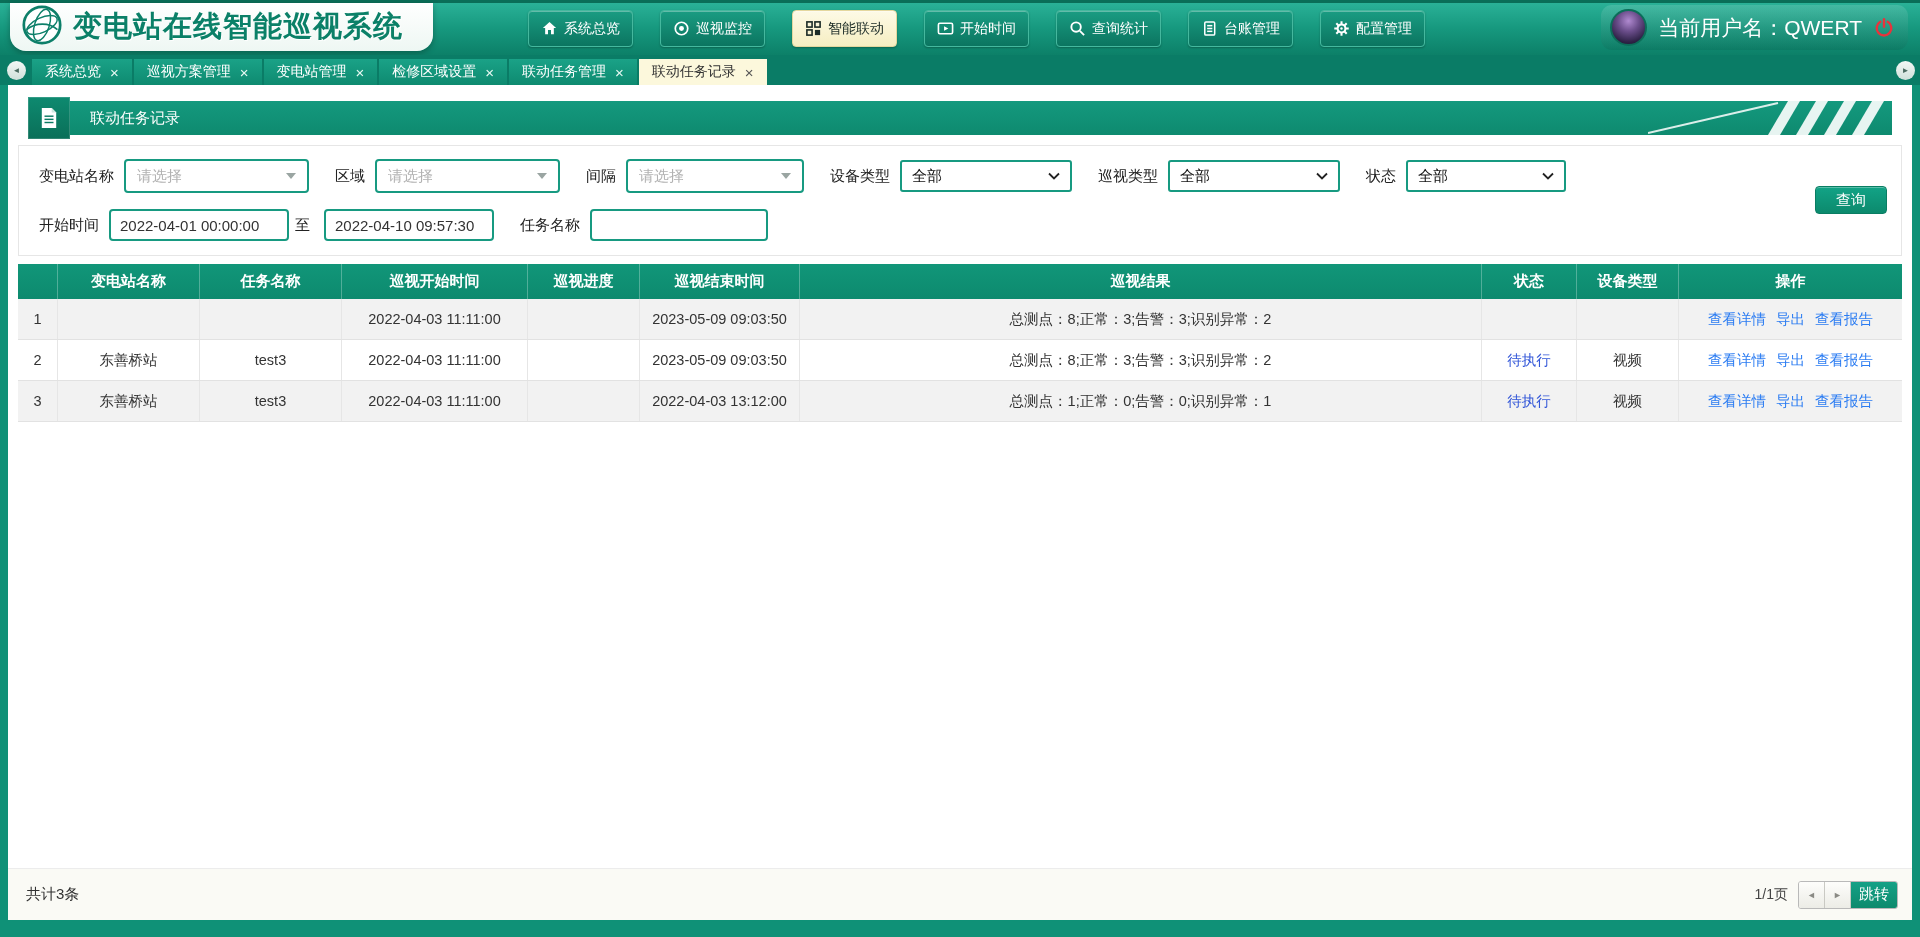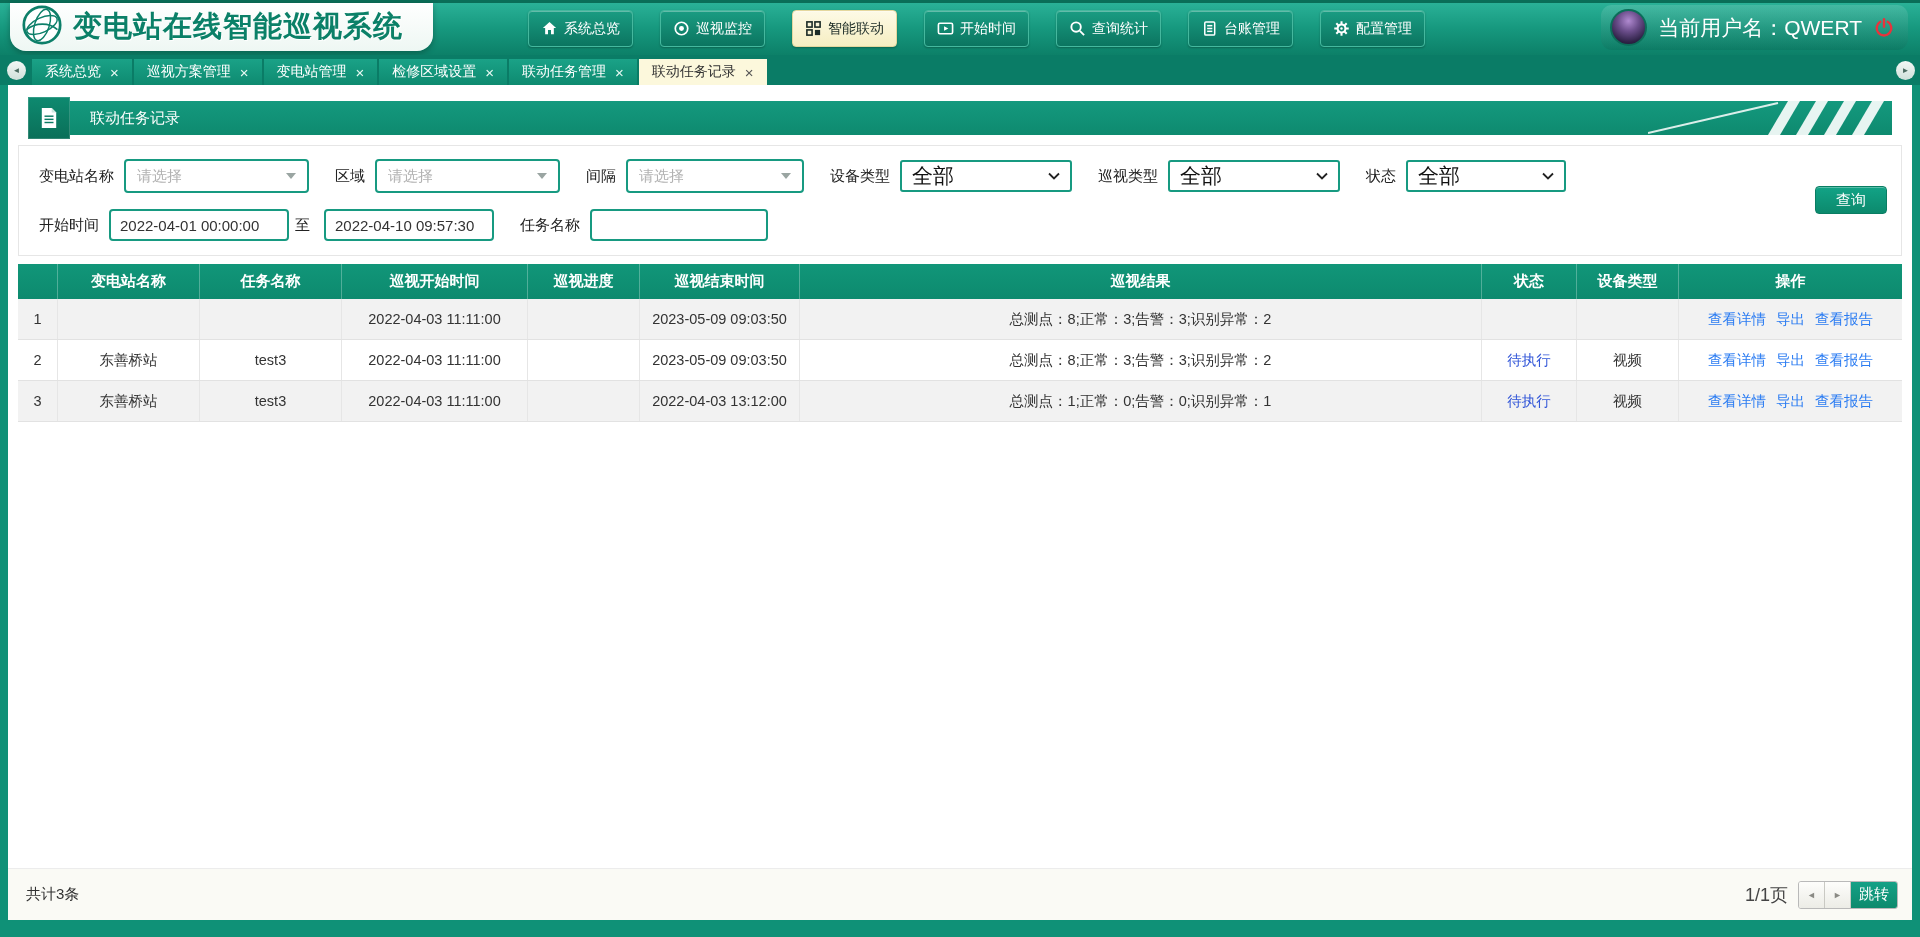--- a/index.html
+++ b/index.html
@@ -61,21 +61,21 @@
   .frow{display:flex;align-items:center;padding-left:20px;}
   .frow + .frow{margin-top:16px;}
   .fgroup{display:flex;align-items:center;margin-right:26px;}
   .flabel{font-size:15px;color:#222;margin-right:10px;white-space:nowrap;}
   .combo{width:185px;height:34px;border:2px solid #179a81;border-radius:4px;background:#fff;cursor:pointer;
     display:flex;align-items:center;justify-content:space-between;padding:0 11px;text-align:right;}
   .combo .ph{color:#b2b2b2;font-size:15px;}
   .caret-tri{width:0;height:0;border-left:5px solid transparent;border-right:5px solid transparent;border-top:6px solid #9aa5a2;}
   .sel{width:172px;height:32px;border:2px solid #179a81;border-radius:3px;background:#fff;cursor:pointer;
     display:flex;align-items:center;justify-content:space-between;padding:0 10px;}
-  .sel .val{font-size:21px;color:#111;font-family:Liberation Serif, serif;}
+  .sel .val{font-size:15px;color:#111;font-family:Liberation Serif, serif;}
   .finput{height:32px;border:2px solid #179a81;border-radius:4px;background:#fff;font-size:15px;color:#333;
     padding:0 9px;outline:none;font-family:inherit;}
   .w180{width:180px;} .w170{width:170px;} .w178{width:178px;}
   .tolabel{font-size:15px;color:#222;margin:0 14px 0 6px;}
   .query-btn{position:absolute;right:14px;top:40px;width:72px;height:28px;cursor:pointer;
     background:linear-gradient(180deg,#12a386,#0c8a6d);border:1px solid #0a7d63;border-radius:4px;
     color:#fff;font-size:15px;box-shadow:inset 0 1px 0 rgba(255,255,255,.3);}
 
   
   .dtable{margin:8px 10px 0;}
@@ -91,21 +91,21 @@
   .td:last-child{border-right:none;}
   .td.status{color:#3357d8;}
   .td.actions{gap:10px;}
   .alink{color:#2b7cf2;font-size:14.5px;cursor:pointer;}
 
   
   .tfooter{position:absolute;left:0;right:0;bottom:0;height:52px;background:#fafaf5;border-top:1px solid #ececec;
     display:flex;align-items:center;justify-content:space-between;padding:0 14px 0 18px;}
   .total{font-size:15px;color:#333;}
   .pager{display:flex;align-items:center;gap:10px;}
-  .pindicator{font-size:18px;color:#444;}
+  .pindicator{font-size:14px;color:#444;}
   .pgroup{display:flex;border:1px solid #b9b9b9;border-radius:3px;overflow:hidden;height:28px;}
   .pbtn{width:26px;display:flex;align-items:center;justify-content:center;cursor:pointer;
     background:linear-gradient(180deg,#fdfdfb,#ecece6);color:#8a8a84;font-size:9px;border-right:1px solid #c9c9c3;}
   .jumpbtn{width:46px;display:flex;align-items:center;justify-content:center;cursor:pointer;
     background:linear-gradient(180deg,#14a186,#0d8a6d);color:#fff;font-size:15px;}
 </style>
 </head>
 <body>
 
 <div class="page">

